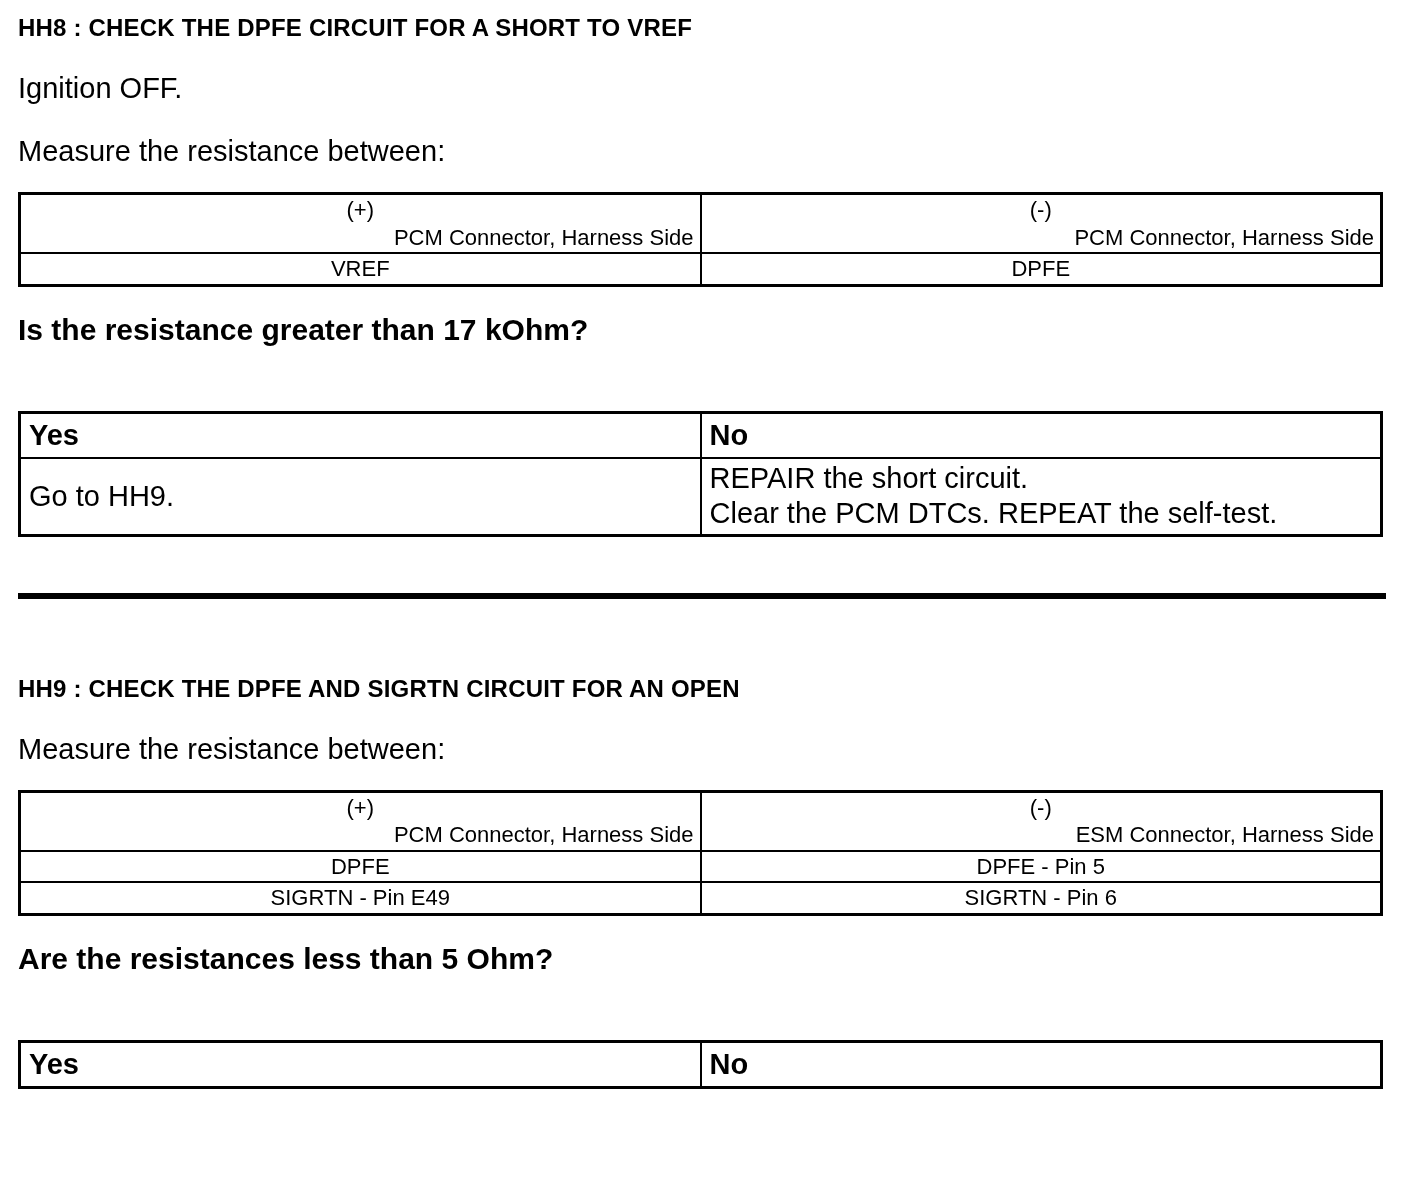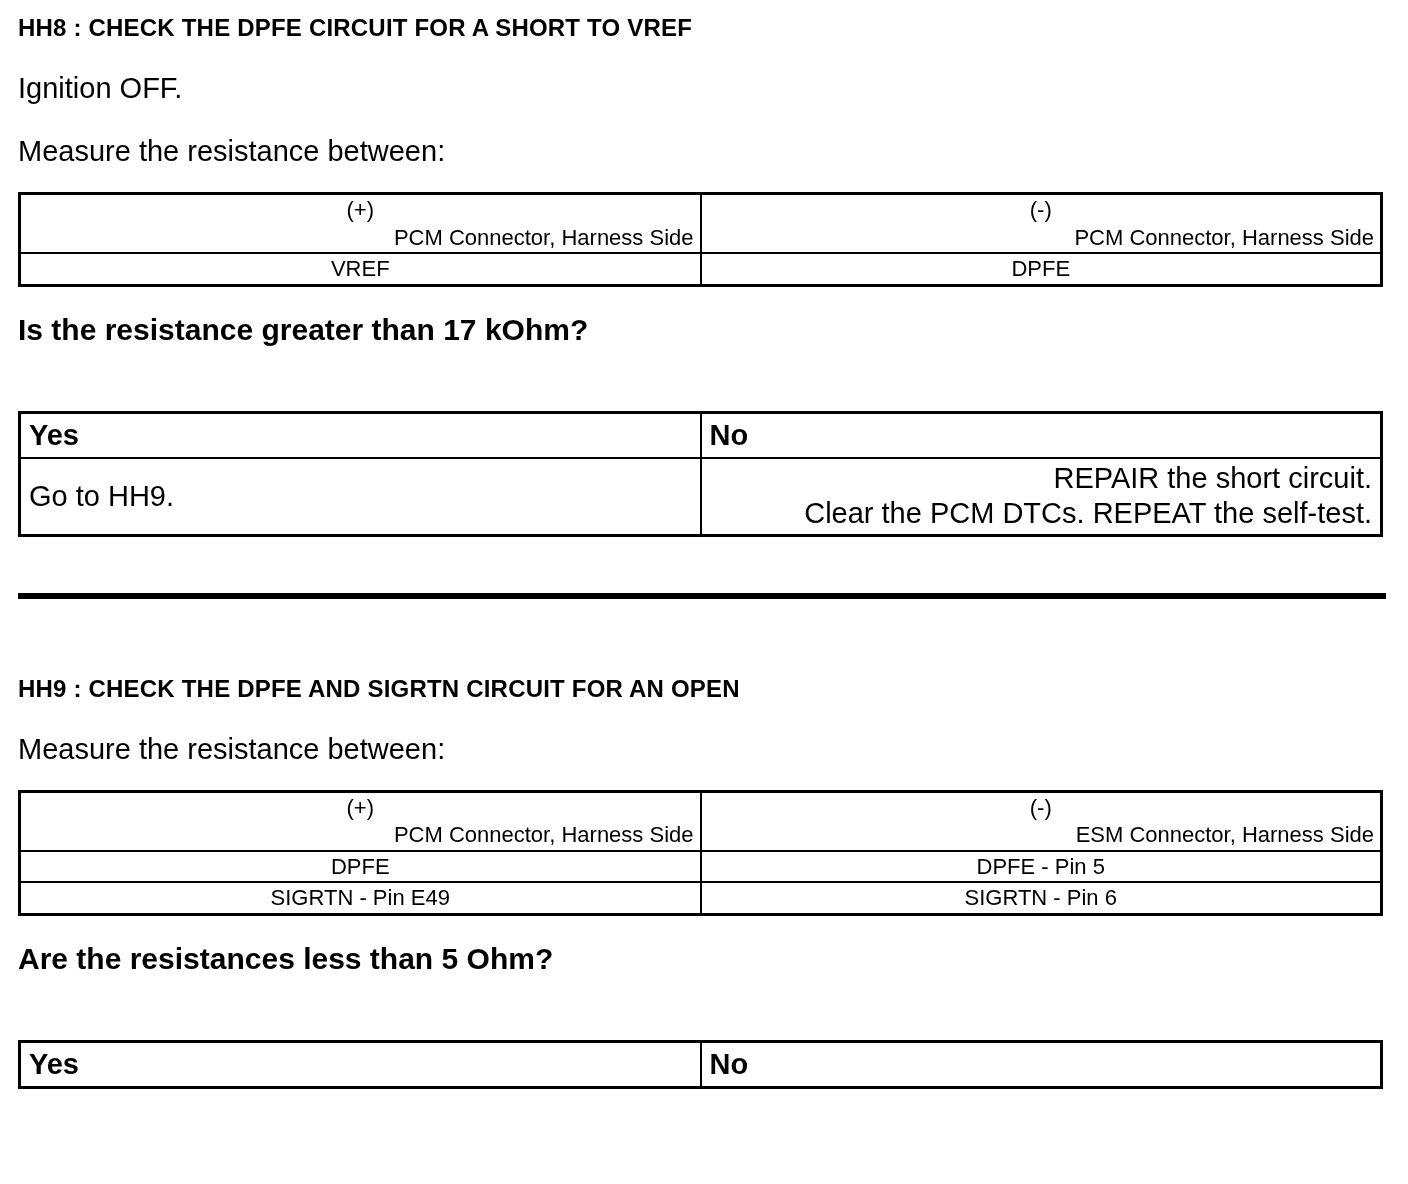--- a/index.html
+++ b/index.html
@@ -64,21 +64,21 @@
     padding: 2px 8px;
     font-size: 29px;
     line-height: 1.22;
   }
   .decision-table td.hdr {
     font-weight: bold;
     text-align: left;
     padding: 4px 8px;
   }
   .decision-table td.yes-cell { text-align: left; }
-  .decision-table td.no-cell  { text-align: right; }
+  .decision-table td.no-cell  { text-align: left; }
   .divider {
     height: 6px;
     background: #000;
     width: 1368px;
     border: none;
     margin: 56px 0 0 0;
   }
   .section-spacer { height: 76px; }
 </style>
 </head>

